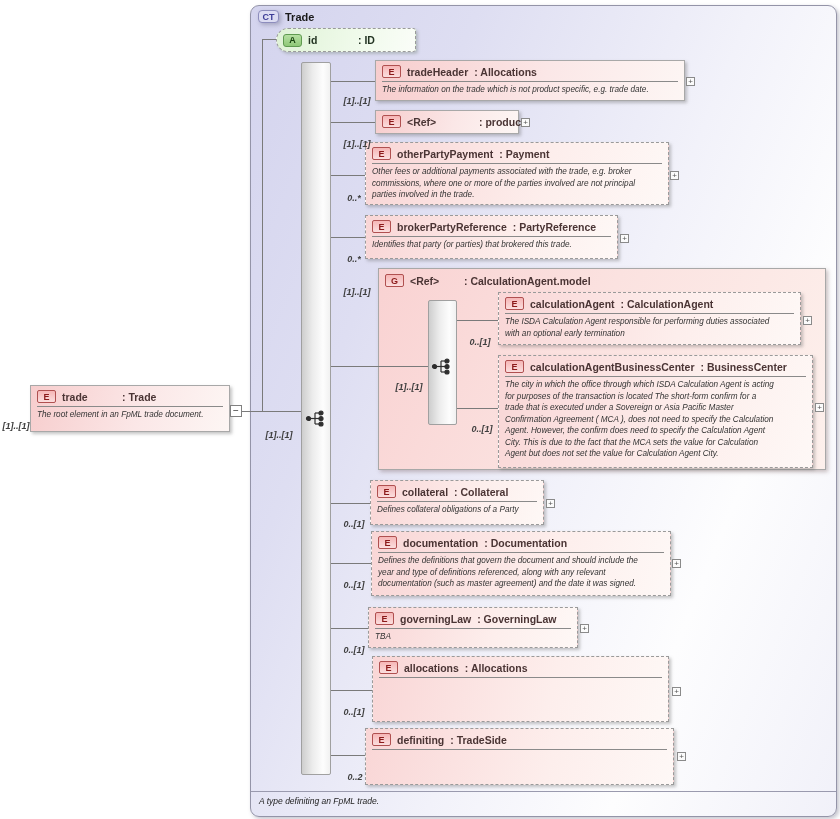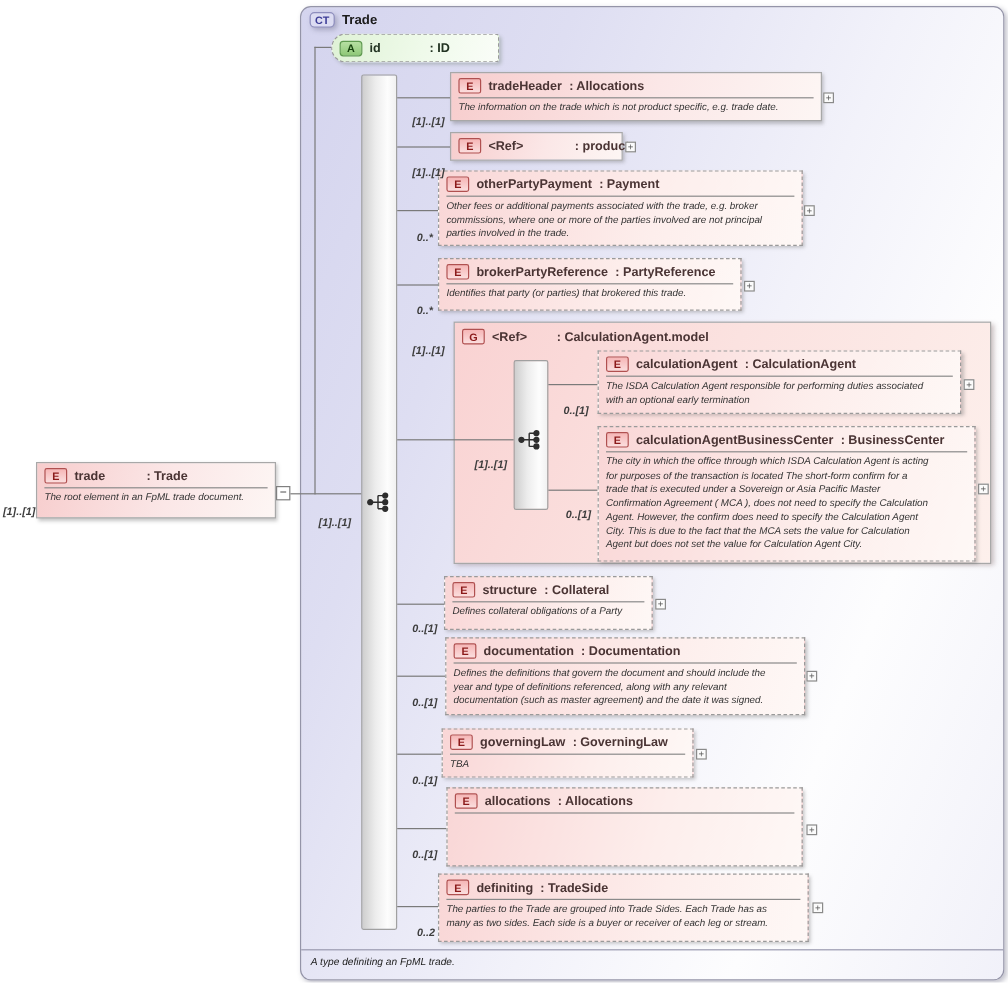--- a/index.html
+++ b/index.html
@@ -225,21 +225,21 @@
 Agent. However, the confirm does need to specify the Calculation Agent
 City. This is due to the fact that the MCA sets the value for Calculation
 Agent but does not set the value for Calculation Agent City.</div>
   </div>
   <div class="abs plus" style="left:815px;top:403px">+</div>
 
   <div class="abs occ" style="left:340px;top:490px;width:28px">0..[1]</div>
   <div class="abs elem dashed" style="left:370px;top:480px;width:174px;height:45px">
     <div class="head">
       <span class="badge e">E</span>
-      <span class="ename">structure</span>
+      <span class="ename">collateral</span>
       <span class="etype">: Collateral</span>
     </div>
     <div class="rule"></div>
     <div class="ann">Defines collateral obligations of a Party</div>
   </div>
   <div class="abs plus" style="left:546px;top:499px">+</div>
 
   <div class="abs occ" style="left:340px;top:551px;width:28px">0..[1]</div>
   <div class="abs elem dashed" style="left:371px;top:531px;width:300px;height:65px">
     <div class="head">
@@ -278,18 +278,16 @@
   <div class="abs plus" style="left:672px;top:687px">+</div>
 
   <div class="abs occ" style="left:342px;top:743px;width:26px">0..2</div>
   <div class="abs elem dashed" style="left:365px;top:728px;width:309px;height:57px">
     <div class="head">
       <span class="badge e">E</span>
       <span class="ename">definiting</span>
       <span class="etype">: TradeSide</span>
     </div>
     <div class="rule"></div>
-    <div class="ann">The parties to the Trade are grouped into Trade Sides. Each Trade has as
-many as two sides. Each side is a buyer or receiver of each leg or stream.</div>
   </div>
   <div class="abs plus" style="left:677px;top:752px">+</div>
 
 </div>
 
 </body></html>

